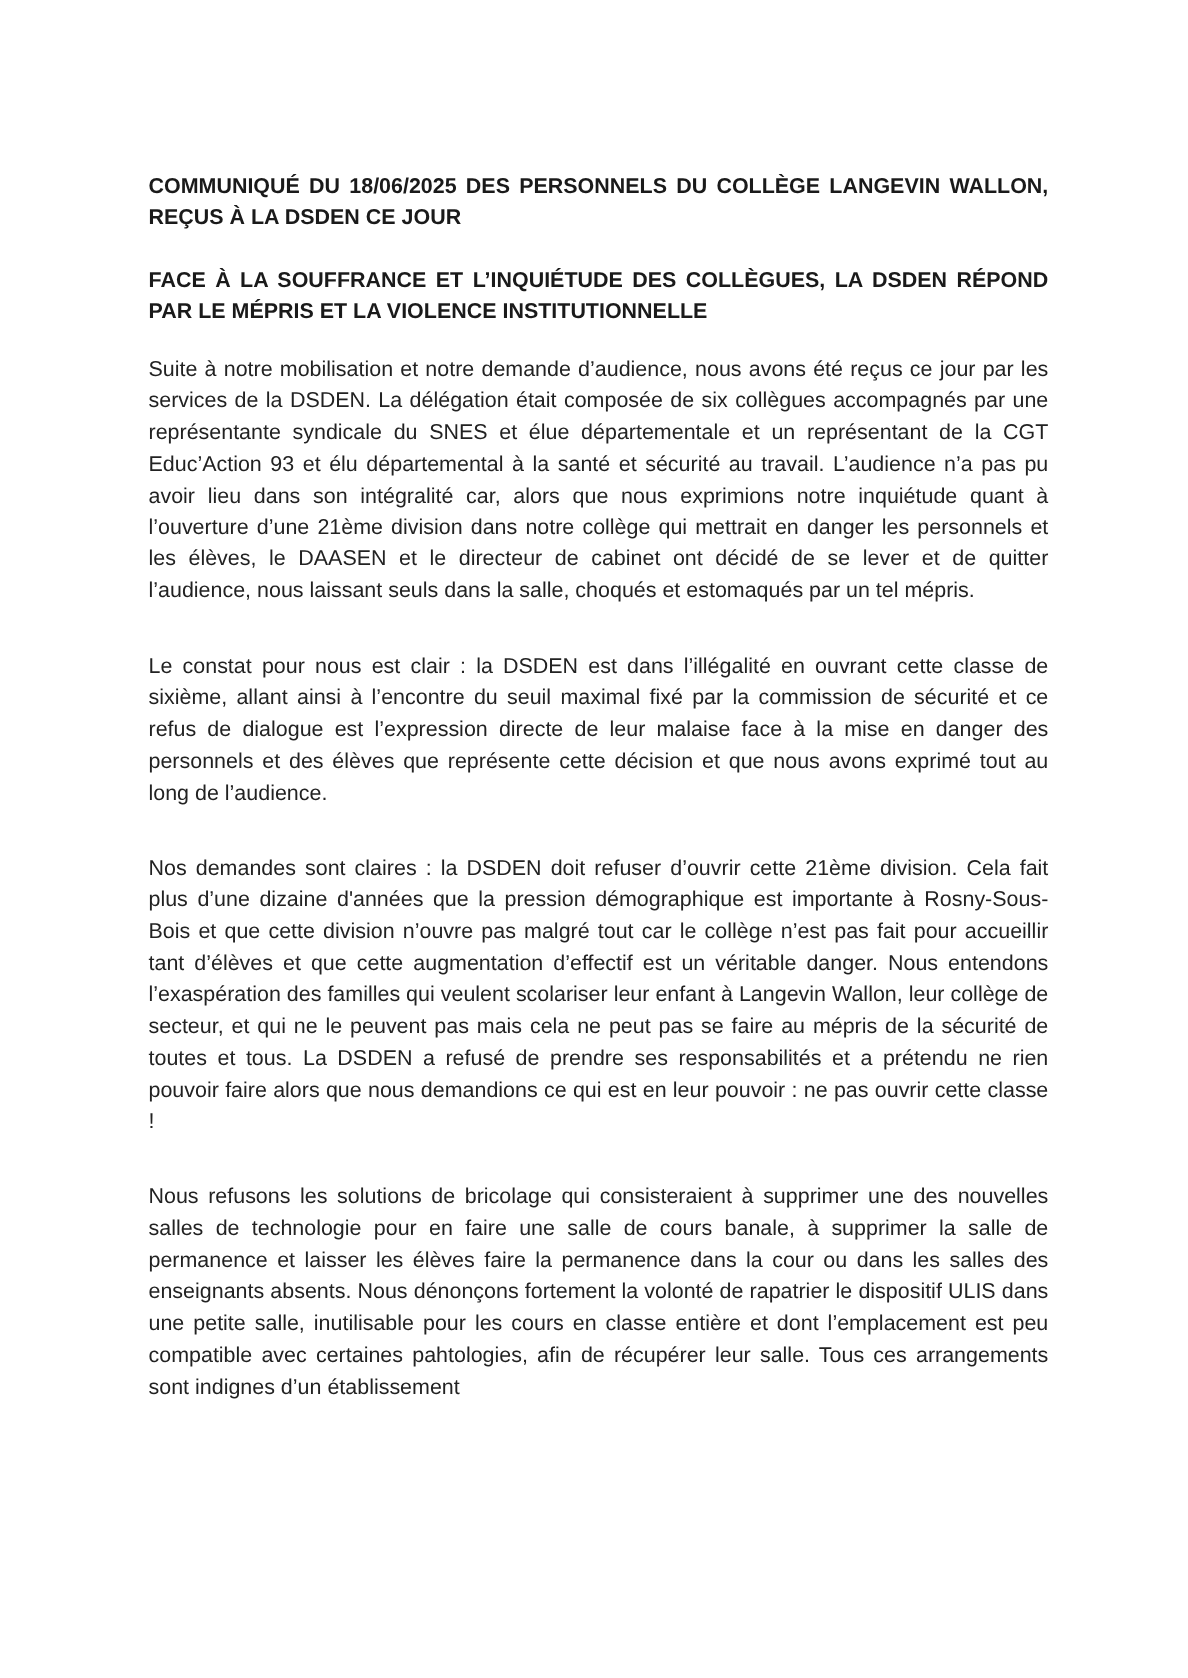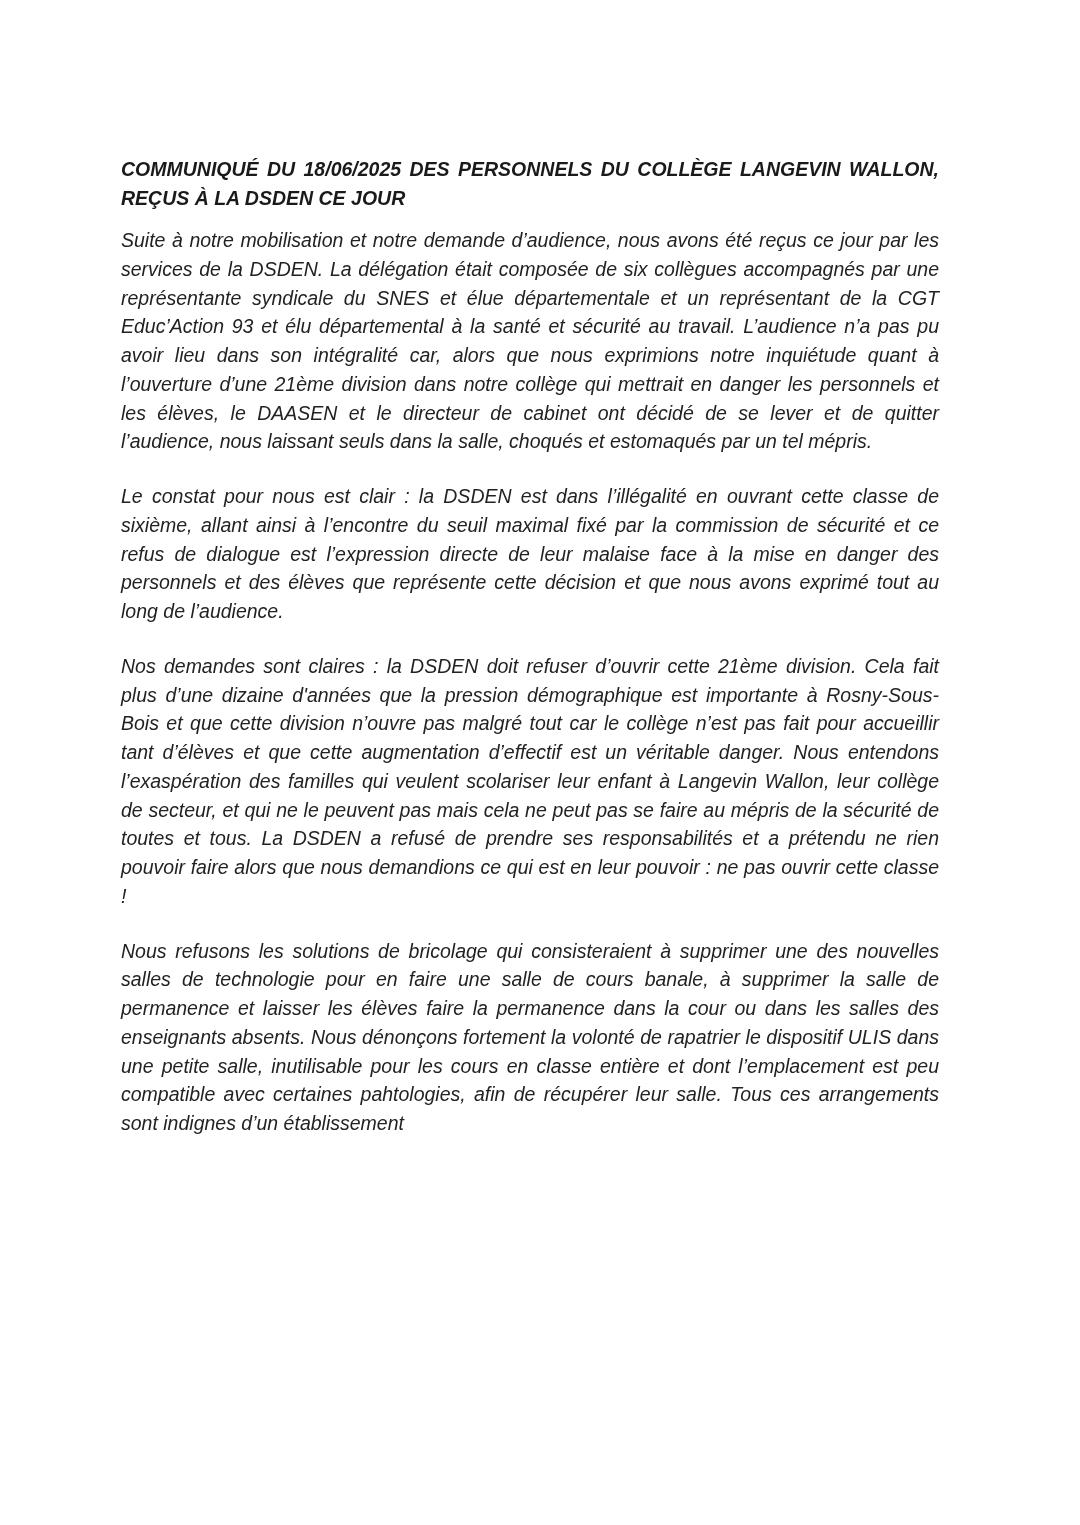--- a/index.html
+++ b/index.html
@@ -10,24 +10,23 @@
     body {
       width: 1080px;
       height: 1525px;
       overflow: hidden;
       position: relative;
       font-family: "Liberation Sans", sans-serif;
       color: #1e1e1e;
     }
     .page {
       position: absolute;
-      left: 121px;
+      left: 135px;
       top: 155px;
       width: 818px;
-      font-style: italic;
     }
     .heading {
       font-weight: bold;
       font-size: 19.5px;
       line-height: 28.5px;
       text-align: justify;
       margin: 0;
       color: #1a1a1a;
     }
     .heading + .heading {
@@ -37,29 +36,30 @@
       font-size: 19.5px;
       line-height: 28.75px;
       text-align: justify;
       margin: 0;
       color: #222222;
     }
     .heading-2 {
       margin-top: 28.5px;
     }
     .first-para {
-      margin-top: 14px;
+      margin-top: 24px;
     }
     .para + .para {
-      margin-top: 26px;
+      margin-top: 40px;
     }
   </style>
 </head>
 <body>
 
 <div class="page">
   <p class="heading">COMMUNIQUÉ DU 18/06/2025 DES PERSONNELS DU COLLÈGE LANGEVIN WALLON, REÇUS À LA DSDEN CE JOUR</p>
+  <p class="heading heading-2">FACE À LA SOUFFRANCE ET L’INQUIÉTUDE DES COLLÈGUES, LA DSDEN RÉPOND PAR LE MÉPRIS ET LA VIOLENCE INSTITUTIONNELLE</p>
 
   <p class="para first-para">Suite à notre mobilisation et notre demande d’audience, nous avons été reçus ce jour par les services de la DSDEN. La délégation était composée de six collègues accompagnés par une représentante syndicale du SNES et élue départementale et un représentant de la CGT Educ’Action 93 et élu départemental à la santé et sécurité au travail. L’audience n’a pas pu avoir lieu dans son intégralité car, alors que nous exprimions notre inquiétude quant à l’ouverture d’une 21ème division dans notre collège qui mettrait en danger les personnels et les élèves, le DAASEN et le directeur de cabinet ont décidé de se lever et de quitter l’audience, nous laissant seuls dans la salle, choqués et estomaqués par un tel mépris.</p>
   <p class="para">Le constat pour nous est clair : la DSDEN est dans l’illégalité en ouvrant cette classe de sixième, allant ainsi à l’encontre du seuil maximal fixé par la commission de sécurité et ce refus de dialogue est l’expression directe de leur malaise face à la mise en danger des personnels et des élèves que représente cette décision et que nous avons exprimé tout au long de l’audience.</p>
   <p class="para">Nos demandes sont claires : la DSDEN doit refuser d’ouvrir cette 21ème division. Cela fait plus d’une dizaine d'années que la pression démographique est importante à Rosny-Sous-Bois et que cette division n’ouvre pas malgré tout car le collège n’est pas fait pour accueillir tant d’élèves et que cette augmentation d’effectif est un véritable danger. Nous entendons l’exaspération des familles qui veulent scolariser leur enfant à Langevin Wallon, leur collège de secteur, et qui ne le peuvent pas mais cela ne peut pas se faire au mépris de la sécurité de toutes et tous. La DSDEN a refusé de prendre ses responsabilités et a prétendu ne rien pouvoir faire alors que nous demandions ce qui est en leur pouvoir : ne pas ouvrir cette classe !</p>
   <p class="para">Nous refusons les solutions de bricolage qui consisteraient à supprimer une des nouvelles salles de technologie pour en faire une salle de cours banale, à supprimer la salle de permanence et laisser les élèves faire la permanence dans la cour ou dans les salles des enseignants absents. Nous dénonçons fortement la volonté de rapatrier le dispositif ULIS dans une petite salle, inutilisable pour les cours en classe entière et dont l’emplacement est peu compatible avec certaines pahtologies, afin de récupérer leur salle. Tous ces arrangements sont indignes d’un établissement</p>
 </div>
 
 </body></html>

